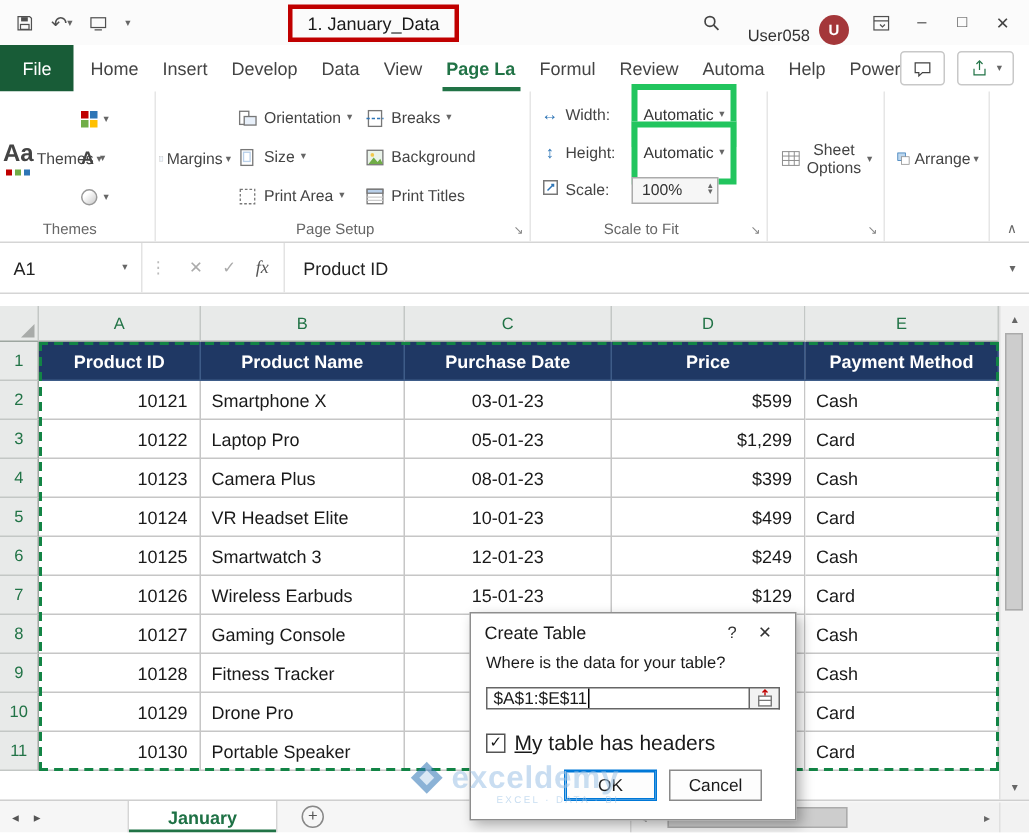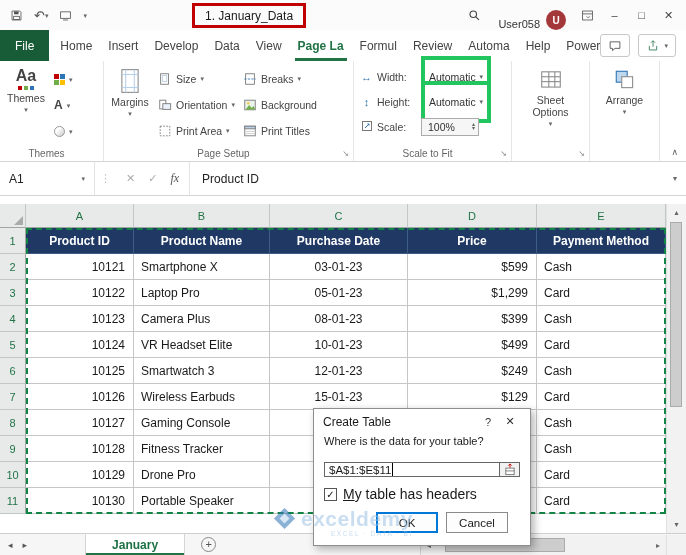--- a/index.html
+++ b/index.html
@@ -32,21 +32,21 @@
   
   .ribbon{position:absolute;left:0;top:61px;width:100%;height:101px;background:#fff;border-bottom:1px solid #D5D5D5;display:flex}
   .rgroup{position:relative;height:100%;border-right:1px solid #E6E6E6;padding:3px 2px 16px;display:flex;align-items:flex-start}
   .glabel{position:absolute;bottom:2px;left:0;right:10px;text-align:center;font-size:10px;color:#666}
   .launcher{position:absolute;bottom:3px;right:4px;font-size:8px;color:#888}
   .g-themes{width:104px}
   .g-pagesetup{width:250px}
   .g-scale{width:158px;flex-direction:column;align-items:stretch;padding-left:6px}
   .g-sheetopts{width:78px;justify-content:center}
   .g-arrange{width:70px;justify-content:center}
-  .bigbtn{width:48px;height:80px;display:flex;flex-direction:column;align-items:center;gap:2px;padding-top:4px;border-radius:2px}
+  .bigbtn{width:48px;height:80px;display:flex;flex-direction:row;align-items:center;gap:2px;padding-top:4px;border-radius:2px}
   .bigbtn .blabel{font-size:10.5px;color:#444;text-align:center;line-height:1.15}
   .ministack{display:flex;flex-direction:column;gap:2px;padding-top:3px}
   .minibtn{display:flex;align-items:center;gap:4px;height:24px;padding:0 4px}
   .sstack{display:flex;flex-direction:column;gap:1px;padding-top:2px}
   .smallbtn{display:flex;align-items:center;gap:4px;height:25px;padding:0 4px;font-size:10.5px;color:#444;white-space:nowrap}
   .themes-ic{display:flex;flex-direction:column;align-items:center;line-height:1}
   .themes-ic b{font-size:16px;color:#444;font-weight:700}
   .dots{display:flex;gap:2px;margin-top:2px}
   .dots i{width:4px;height:4px;display:block}
   .d1{background:#C00000}.d2{background:#70AD47}.d3{background:#2E75B6}
@@ -103,21 +103,21 @@
   .hthumb{width:120px;height:14px;background:#CDCDCD;border:1px solid #ABABAB;margin-left:8px}
   .corner-br{position:absolute;right:0;top:1px;width:20px;height:20px;background:#F2F2F2;border-left:1px solid #E0E0E0}
 
   
   .dialog{position:absolute;left:313px;top:408px;width:218px;background:#fff;border:1px solid #8E8E8E;box-shadow:3px 3px 8px rgba(0,0,0,.3);z-index:60;color:#1a1a1a}
   .dlg-title{height:25px;display:flex;align-items:center;padding:0 9px;font-size:12px}
   .dlg-sp{flex:1}
   .dlg-hbtn{width:22px;text-align:center;color:#333;font-size:11px}
   .dlg-body{padding:0 10px 8px}
   .dlg-prompt{margin:1px 0 10px;font-size:11px;display:inline-block}
-  .refedit-row{display:flex;align-items:flex-end;height:20px;margin-bottom:9px}
+  .refedit-row{display:flex;align-items:flex-start;height:20px;margin-bottom:9px}
   .refedit{flex:1;border:1px solid #666;display:flex;align-items:center;padding:0 4px;font-size:11.5px;background:#fff}
   .caret{width:1px;height:13px;background:#000;margin-left:1px}
   .refpick{width:20px;border:1px solid #666;border-left:none;display:flex;align-items:center;justify-content:center;background:#F2F2F2}
   .cbrow{display:flex;align-items:center;gap:6px;margin-bottom:10px}
   .cb{width:13px;height:13px;border:1px solid #555;display:flex;align-items:center;justify-content:center;font-size:10px;color:#111;background:#fff}
   .cblabel{font-size:14px;display:inline-block}
   .cblabel::first-letter{text-decoration:underline}
   .dlg-btns{display:flex;justify-content:flex-end;gap:8px;padding:0 12px 4px}
   .btn{min-width:62px;height:21px;display:flex;align-items:center;justify-content:center;font-size:11.5px;background:#FDFDFD}
   .btn.ok{border:1px solid #0078D7;box-shadow:inset 0 0 0 1px #0078D7}
@@ -258,32 +258,32 @@
             <line x1="15" y1="1.5" x2="15" y2="22.5" stroke="#B9D0EA"></line>
             <line x1="3.5" y1="6" x2="18.5" y2="6" stroke="#B9D0EA"></line>
             <line x1="3.5" y1="18" x2="18.5" y2="18" stroke="#B9D0EA"></line>
           </svg>
         <span class="blabel">Margins</span>
         <span class="dd">▾</span>
       </div>
       <div class="sstack">
         <span class="smallbtn">
             <svg width="14" height="14" viewBox="0 0 16 16">
+              <rect x="2" y="2.5" width="7" height="10" fill="#fff" stroke="#777"></rect>
+              <rect x="5.5" y="6.5" width="9" height="6.5" fill="#E8F0FA" stroke="#777"></rect>
+            </svg>
+            <span>Orientation</span>
+            <span class="dd">▾</span>
+          </span>
+        <span class="smallbtn">
+            <svg width="14" height="14" viewBox="0 0 16 16">
               <rect x="3" y="2" width="9" height="12" fill="#fff" stroke="#777"></rect>
               <rect x="5" y="4" width="5" height="7" fill="none" stroke="#B9D0EA"></rect>
             </svg>
             <span>Size</span>
-            <span class="dd">▾</span>
-          </span>
-        <span class="smallbtn">
-            <svg width="14" height="14" viewBox="0 0 16 16">
-              <rect x="2" y="2.5" width="7" height="10" fill="#fff" stroke="#777"></rect>
-              <rect x="5.5" y="6.5" width="9" height="6.5" fill="#E8F0FA" stroke="#777"></rect>
-            </svg>
-            <span>Orientation</span>
             <span class="dd">▾</span>
           </span>
         <span class="smallbtn">
             <svg width="14" height="14" viewBox="0 0 16 16">
               <rect x="2.5" y="2.5" width="11" height="11" fill="none" stroke="#777" stroke-dasharray="2 1.5"></rect>
             </svg>
             <span>Print Area</span>
             <span class="dd">▾</span>
           </span>
       </div>

